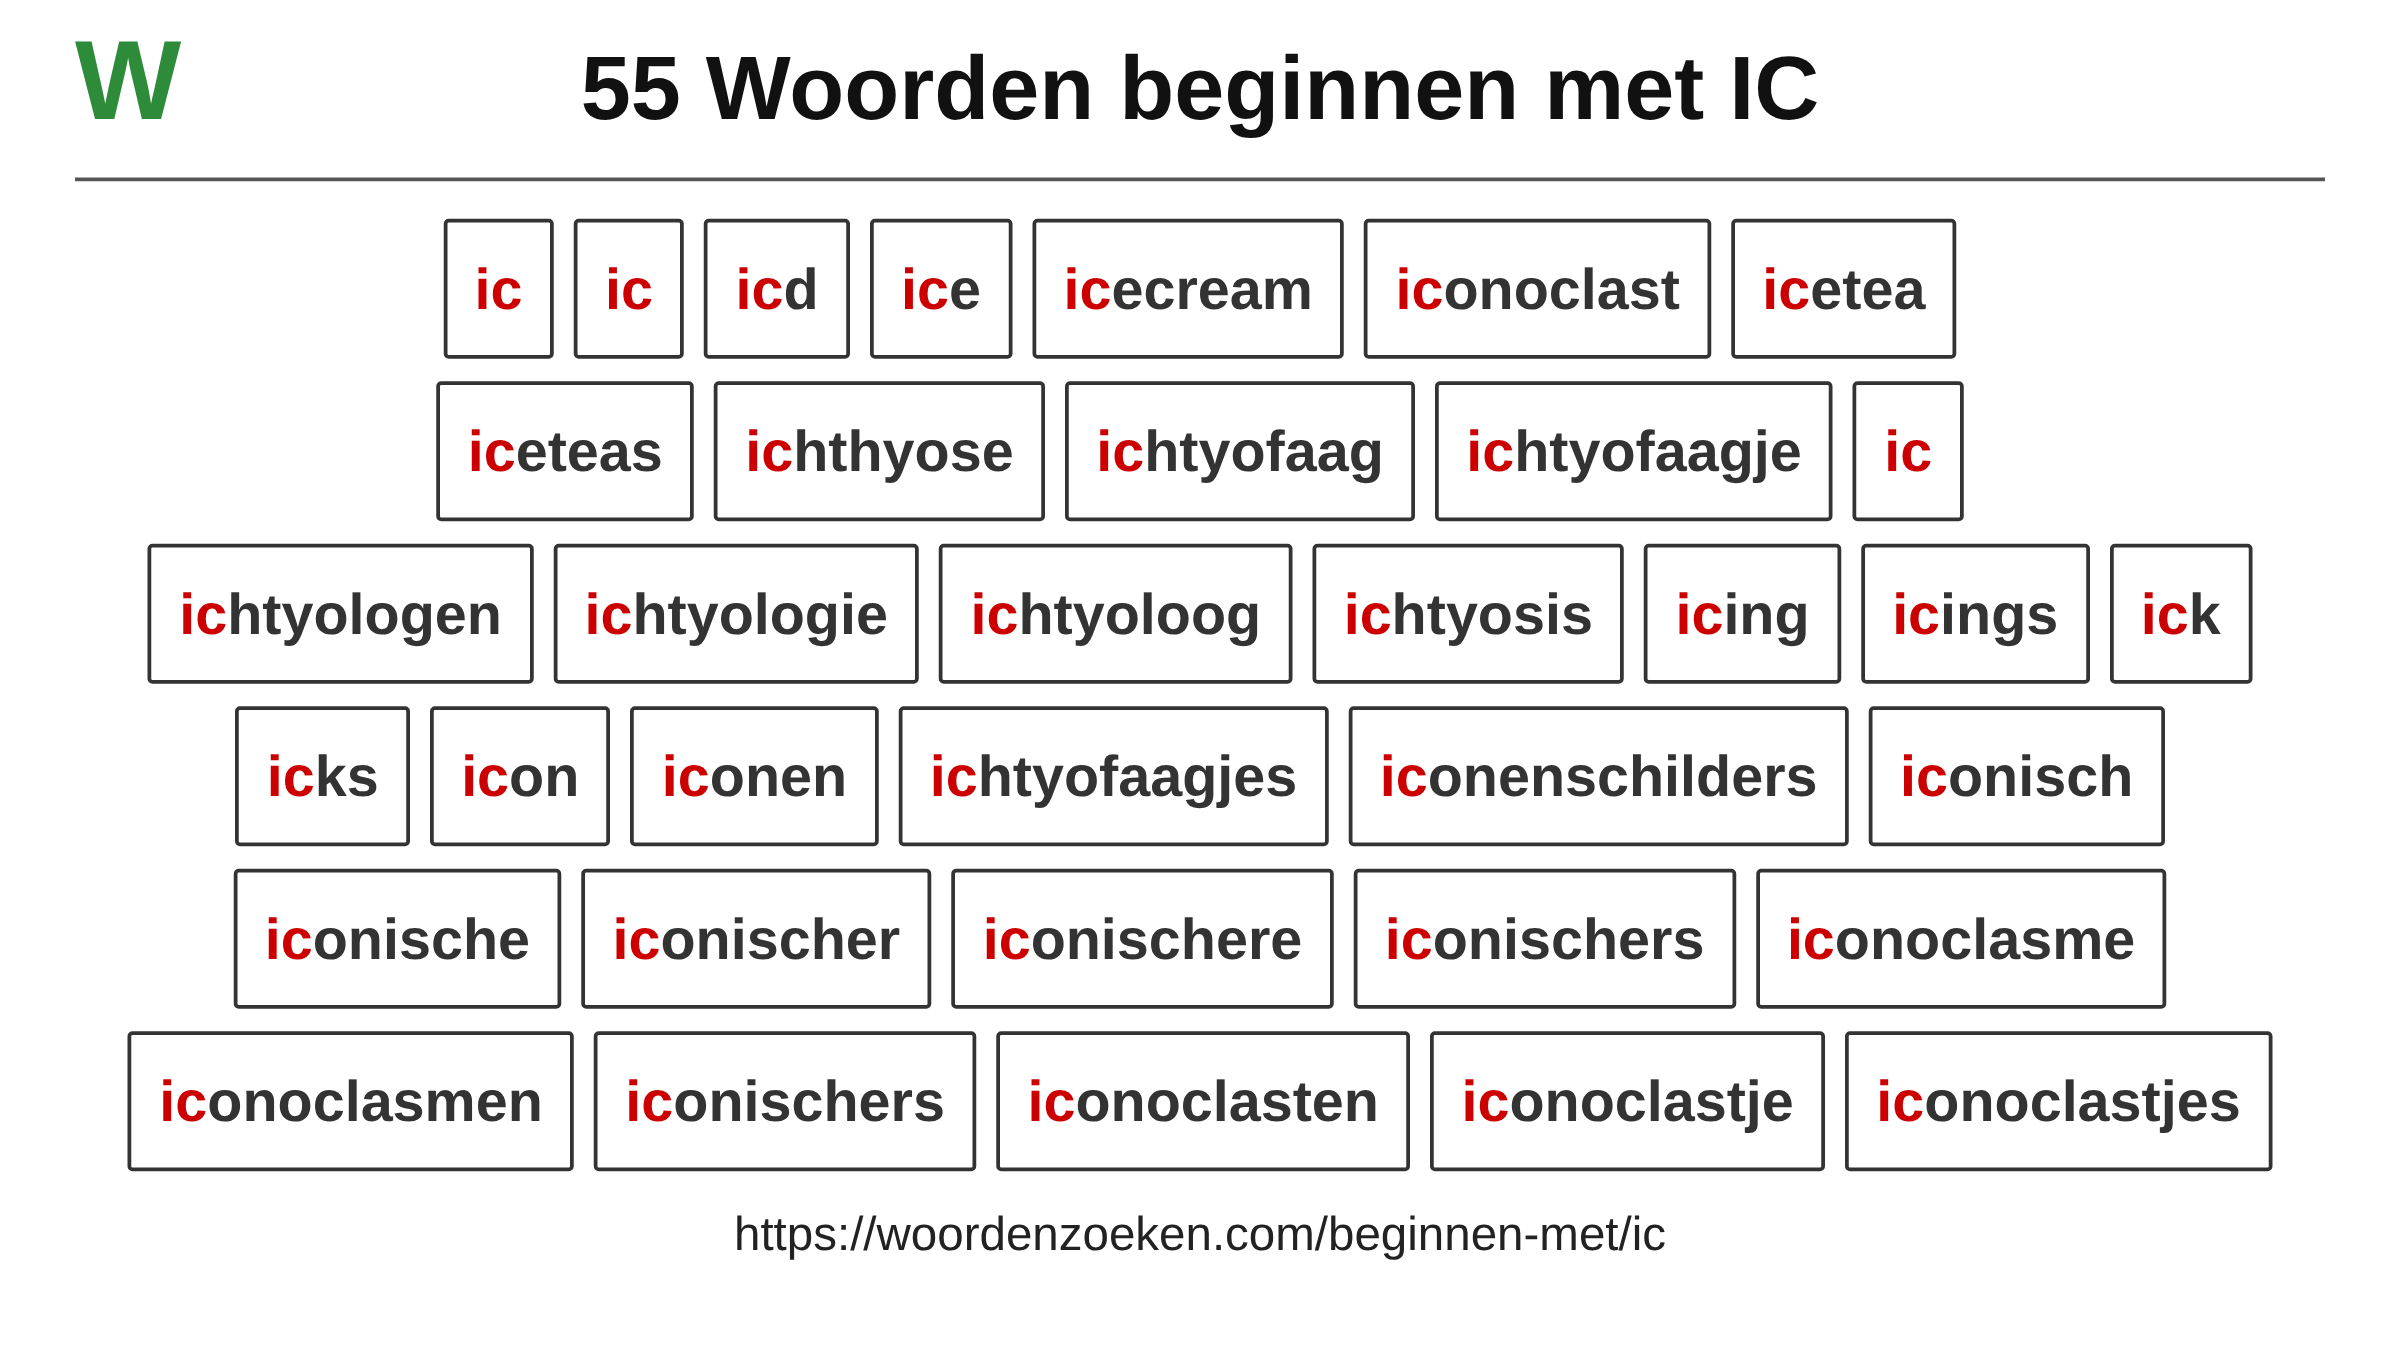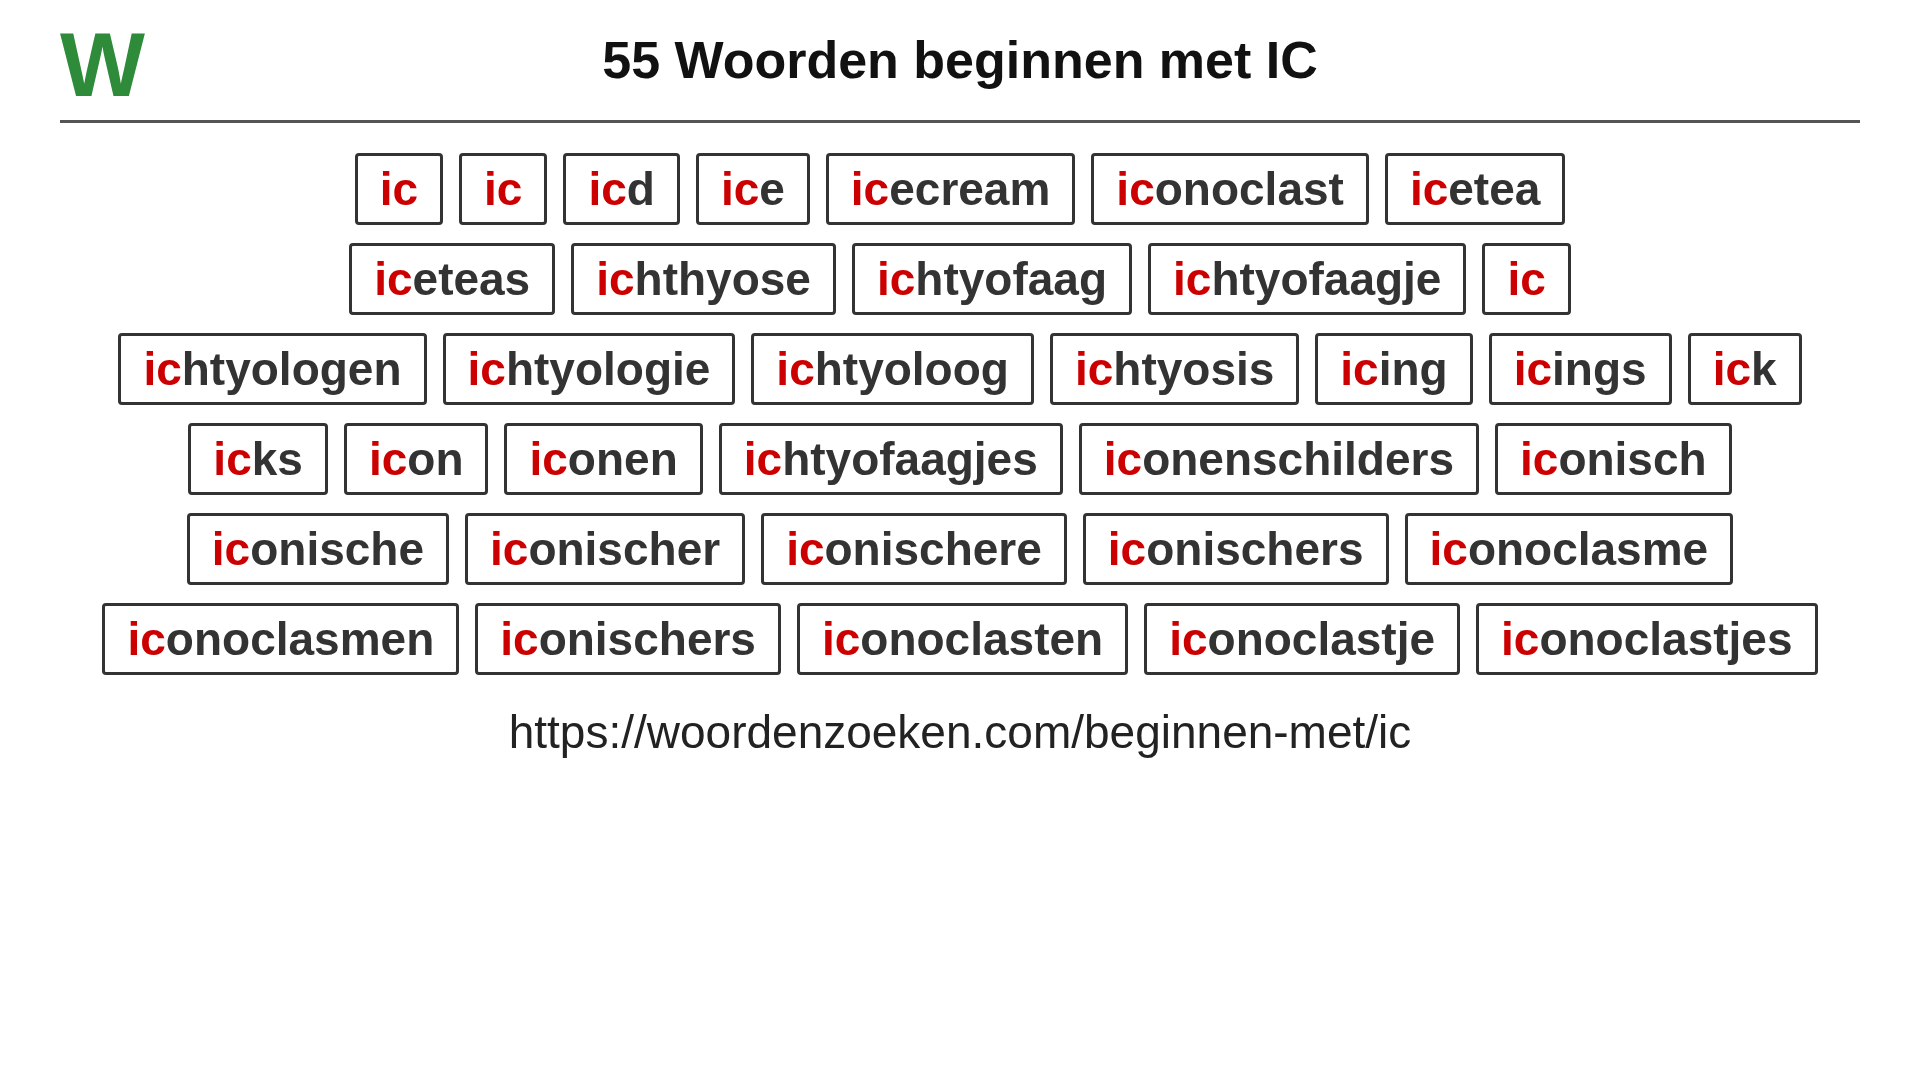--- a/index.html
+++ b/index.html
@@ -26,21 +26,21 @@
       position: absolute;
       left: 60px;
       top: 20px;
       font-size: 90px;
       font-weight: 900;
       color: #2e8b3a;
       line-height: 1;
     }
 
     .main-title {
-      font-size: 52px;
+      font-size: 72px;
       font-weight: 900;
       color: #111111;
       text-align: center;
     }
 
     .divider {
       width: 1800px;
       height: 3px;
       background: #555555;
       margin: 10px auto 30px auto;
@@ -60,42 +60,42 @@
       flex-direction: row;
       flex-wrap: nowrap;
       gap: 16px;
       align-items: center;
       justify-content: center;
     }
 
     .word-box {
       border: 3px solid #333333;
       border-radius: 4px;
-      padding: 6px 22px;
+      padding: 26px 22px;
       font-size: 46px;
       font-weight: 500;
       color: #333333;
       white-space: nowrap;
       display: inline-flex;
       align-items: center;
     }
 
     .word-box .prefix {
       color: #cc0000;
       font-weight: 700;
     }
 
     .word-box .suffix {
       color: #333333;
       font-weight: 700;
     }
 
     .footer-url {
       margin-top: 30px;
-      font-size: 46px;
+      font-size: 38px;
       color: #222222;
       font-family: Arial, sans-serif;
       font-weight: 400;
     }
   </style>
 </head>
 <body>
 
 <div class="header">
   <span class="logo-w">W</span>

